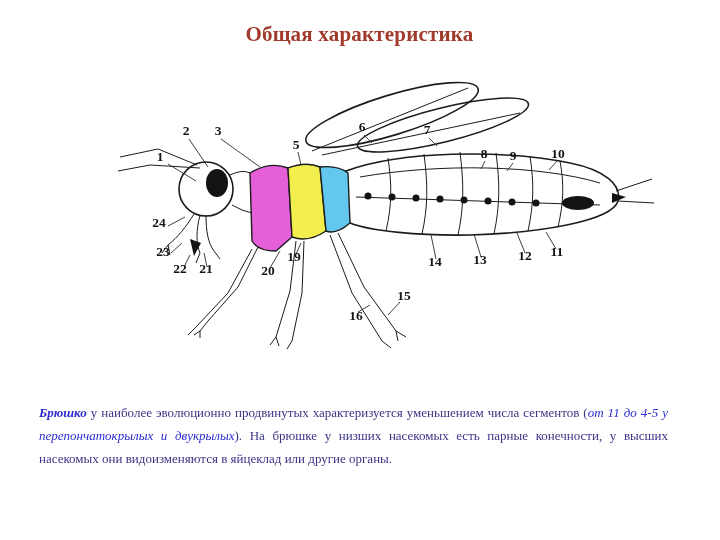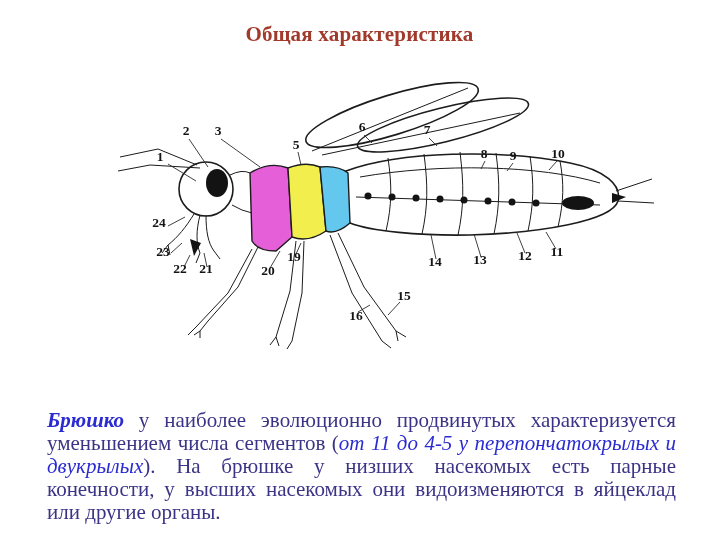--- a/index.html
+++ b/index.html
@@ -14,22 +14,22 @@
   .diagram-wrap{position:absolute;top:55px;left:0;width:720px;height:330px;}
   svg text.num{
     font-family:"Liberation Serif", serif;font-size:13.5px;font-weight:bold;
     fill:#141414;text-anchor:middle;
   }
   svg .leader{stroke:#2a2a2a;stroke-width:0.9;}
   svg .outline{fill:none;stroke:#1c1c1c;stroke-width:1.6;}
   svg .thin{fill:none;stroke:#1c1c1c;stroke-width:1;}
   svg .dark{fill:#131313;stroke:none;}
   .text-block{
-    position:absolute;left:47px;top:388px;width:629px;
-    font-size:21px;line-height:23px;text-align:justify;color:#3b3486;
+    position:absolute;left:39px;top:388px;width:629px;
+    font-size:13px;line-height:23px;text-align:justify;color:#3b3486;
   }
   .text-block .term{color:#2b2bd2;font-weight:bold;font-style:italic;}
   .text-block .em{color:#2b2bd2;font-style:italic;}
 </style>
 </head>
 <body>
 
 <div class="slide-title">Общая характеристика</div>
 
 <div class="diagram-wrap">

